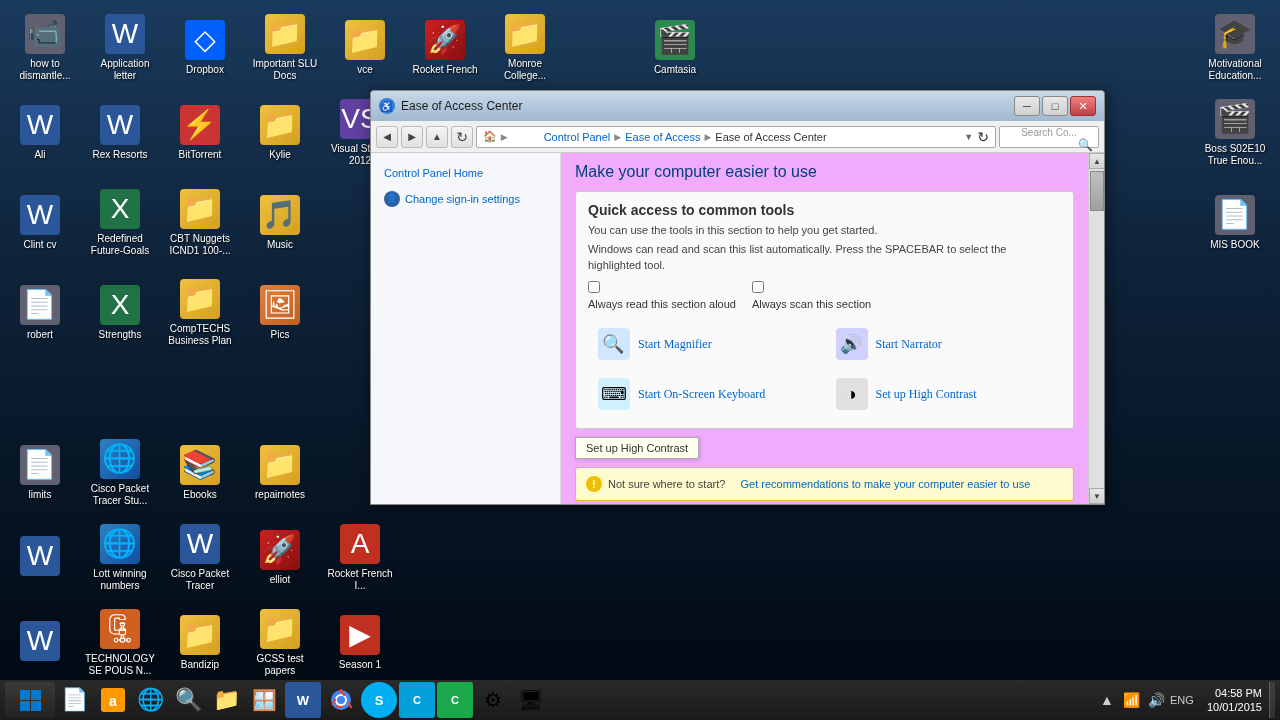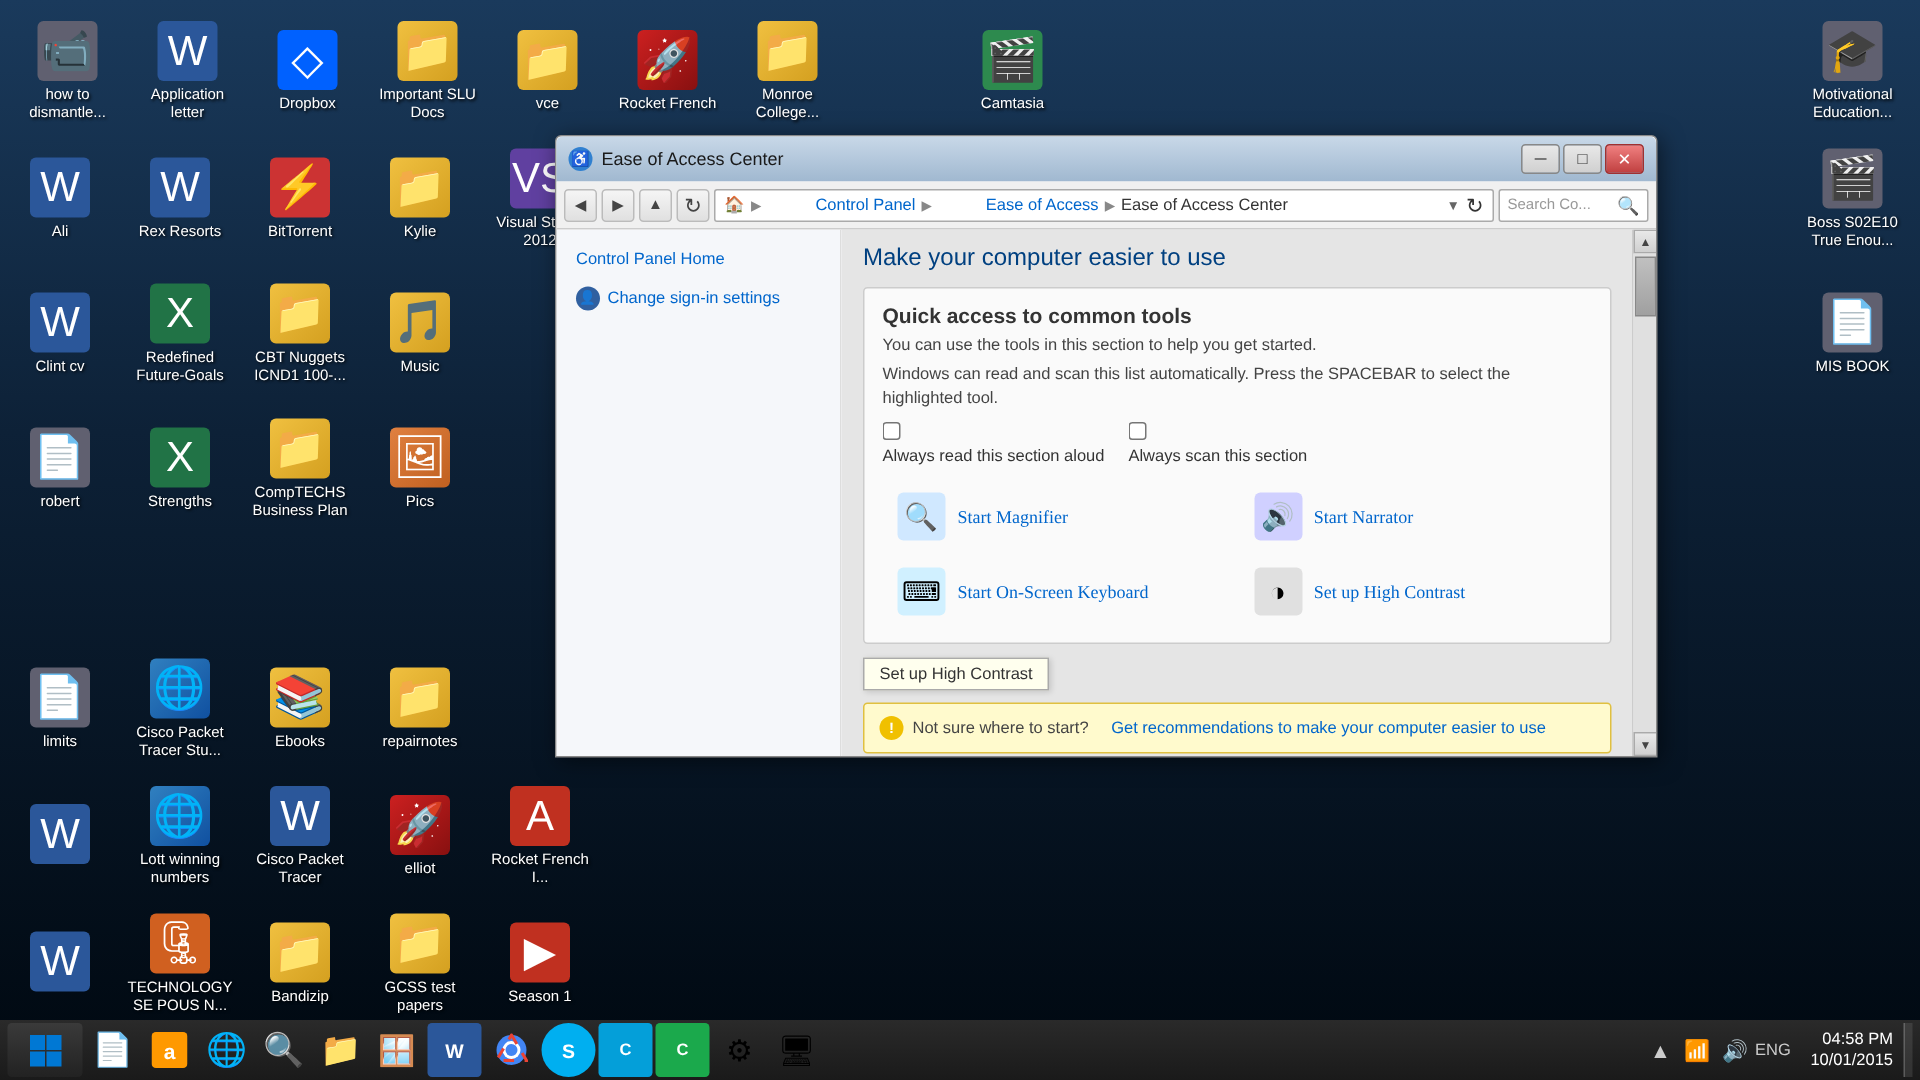--- a/index.html
+++ b/index.html
@@ -180,20 +180,21 @@
       width: 100px;
       height: 22px;
       background: #fff;
       border: 1px solid #aaa;
       border-radius: 2px;
       padding: 0 5px;
       font-size: 11px;
       color: #999;
       display: flex;
       align-items: center;
+      flex-direction: column;
     }
 
     
     .window-content {
       display: flex;
       flex: 1;
       overflow: hidden;
     }
 
     
@@ -230,21 +231,21 @@
       color: #fff;
       font-size: 9px;
       flex-shrink: 0;
     }
 
     
     .window-main {
       flex: 1;
       padding: 10px 14px;
       overflow-y: auto;
-      background: #e5e5e5;
+      background: #f0abfc;
     }
 
     .page-title {
       color: #004080;
       font-size: 16px;
       margin-bottom: 10px;
       font-weight: normal;
     }
 
     .quick-access-box {
@@ -658,21 +659,21 @@
     <div class="window-addressbar">
       <div class="nav-btn">◀</div>
       <div class="nav-btn">▶</div>
       <div class="nav-btn">▲</div>
       <div class="nav-btn" style="font-size:14px;">↻</div>
       <div class="address-path">
         <span>🏠</span>
         <span class="breadcrumb-arrow">▶</span>
         <span style="color:#0066cc;cursor:pointer;padding-left:32px;">Control Panel</span>
         <span class="breadcrumb-arrow">▶</span>
-        <span style="color:#0066cc;cursor:pointer;margin-left:32px;">Ease of Access</span>
+        <span style="color:#0066cc;cursor:pointer;">Ease of Access</span>
         <span class="breadcrumb-arrow">▶</span>
         <span style="color:#333;">Ease of Access Center</span>
         <span style="flex:1"></span>
         <span style="color:#666;font-size:9px;">▼</span>
         <span style="font-size:14px;cursor:pointer;">↻</span>
       </div>
       <div class="search-box">
         <span style="color:#999;font-size:10px;">Search Co...</span>
         <span style="margin-left:auto;color:#666;font-size:12px;">🔍</span>
       </div>

